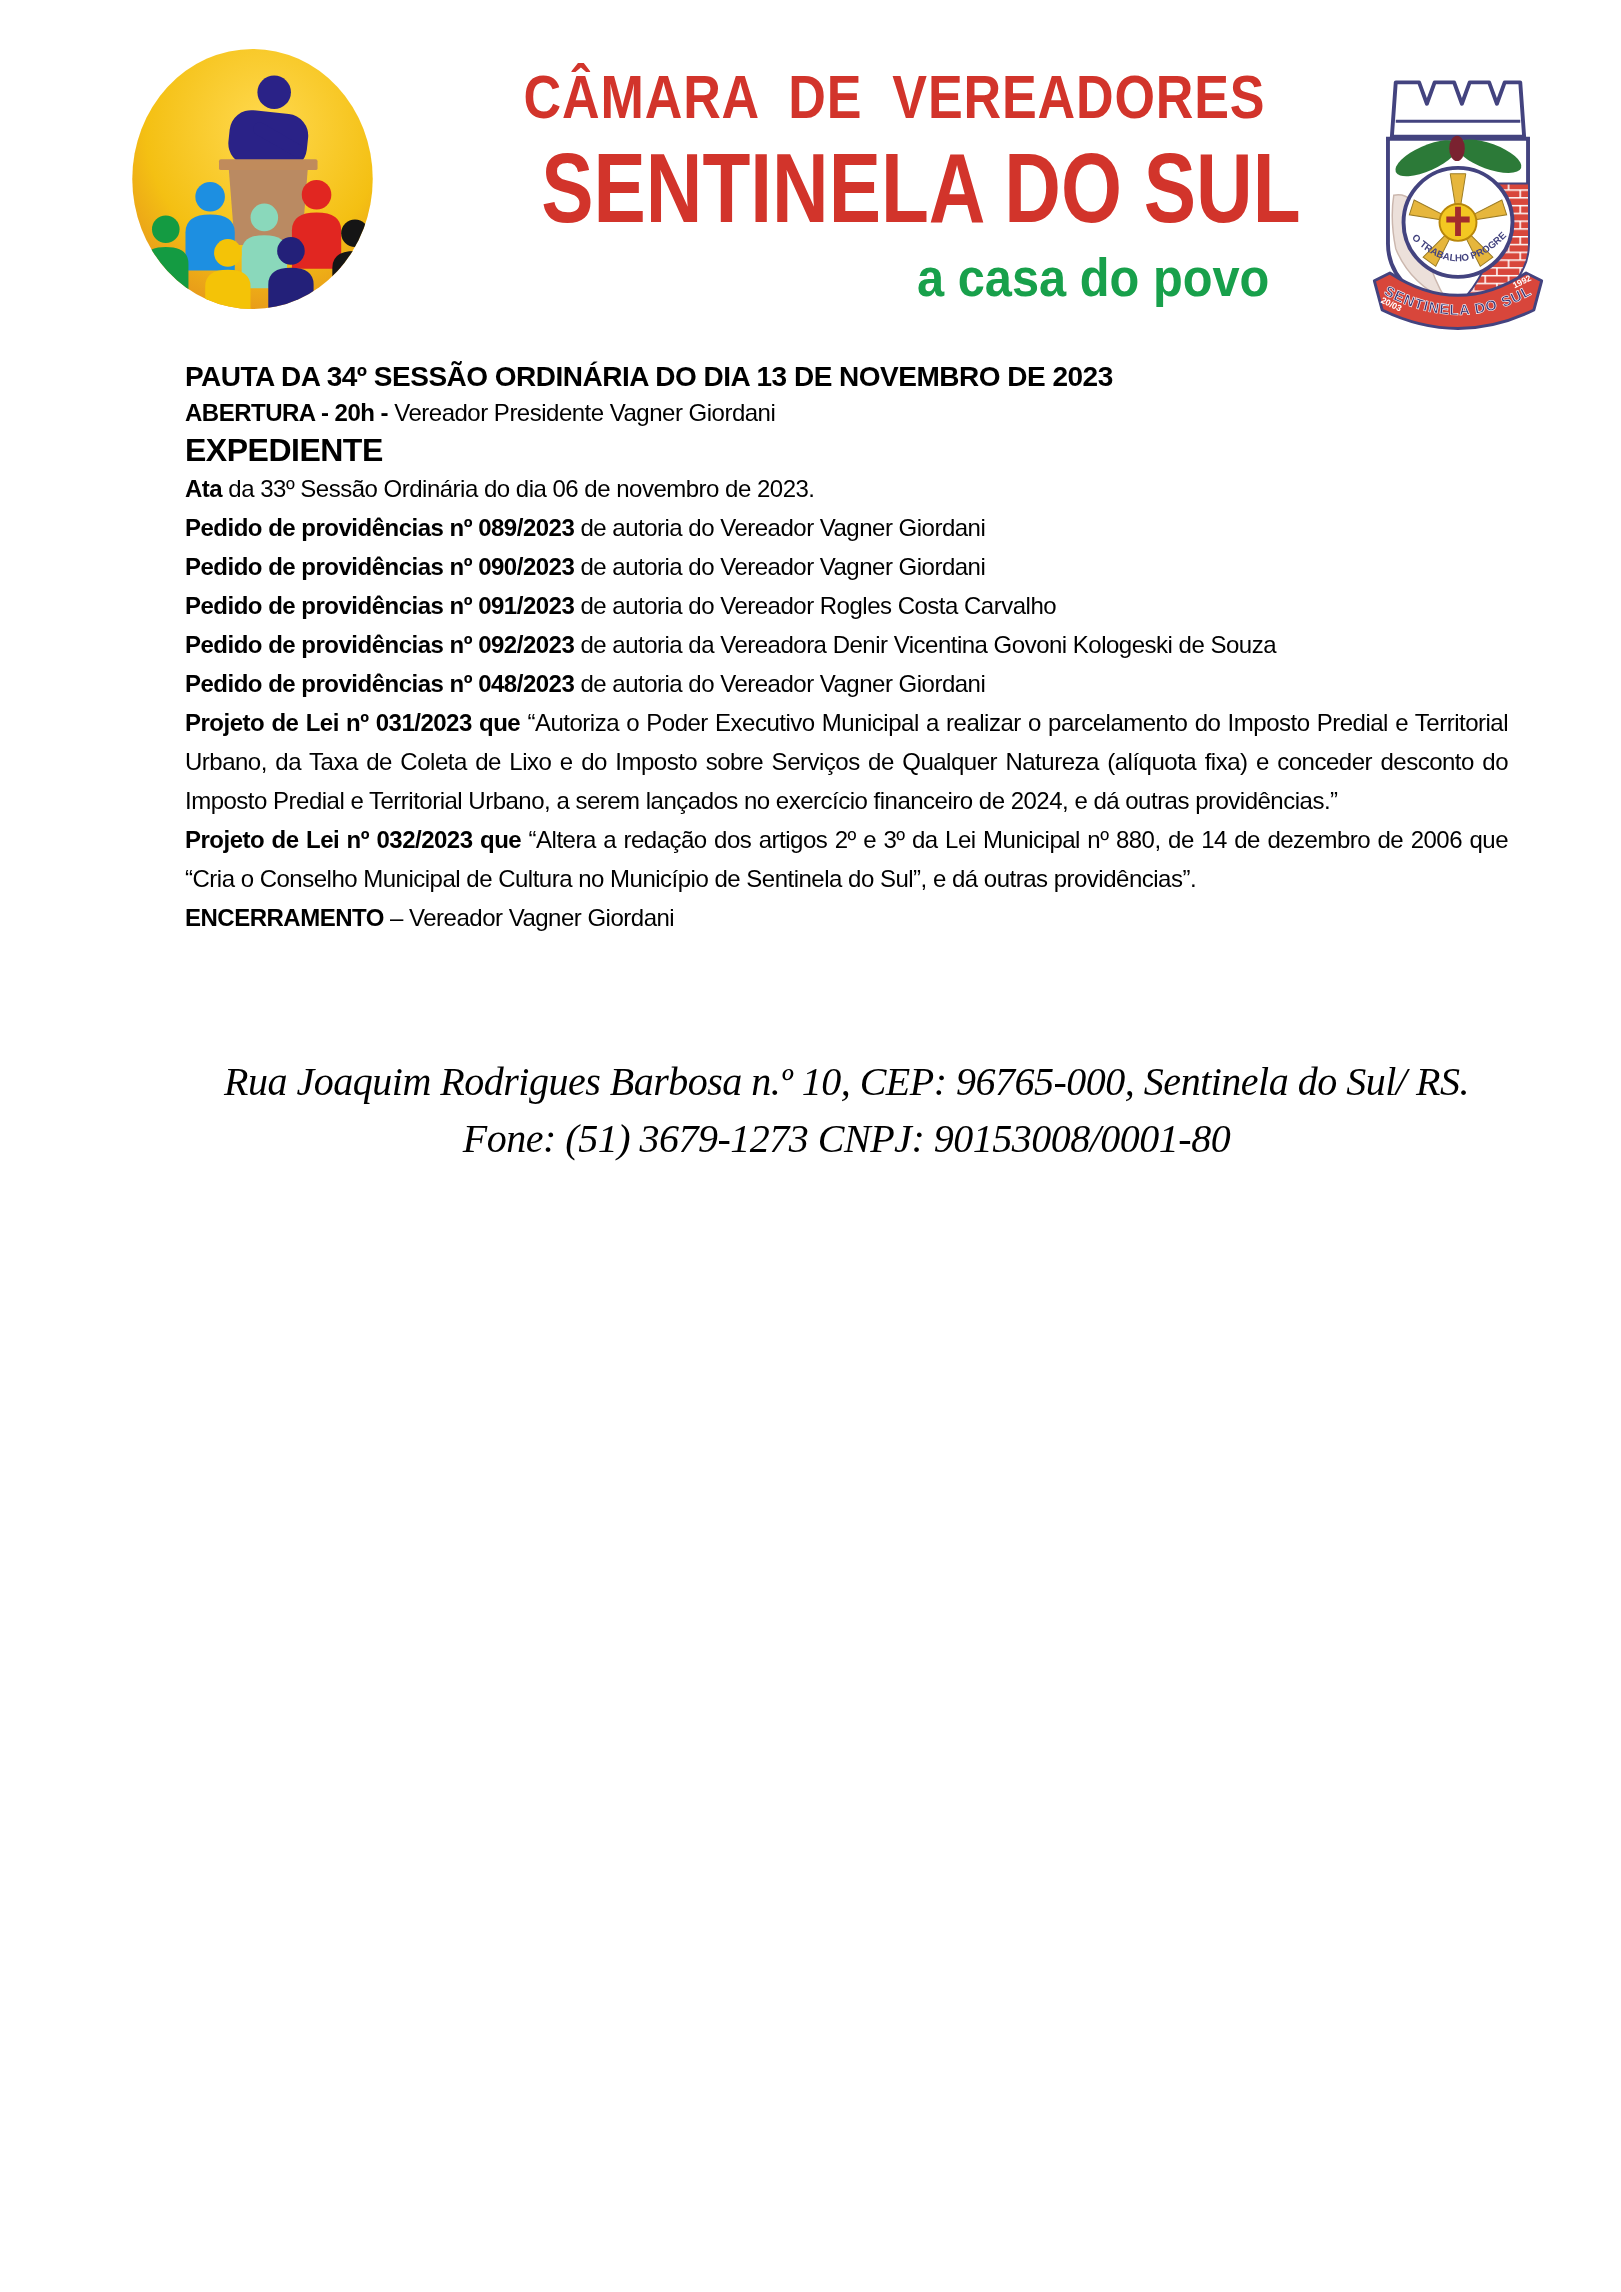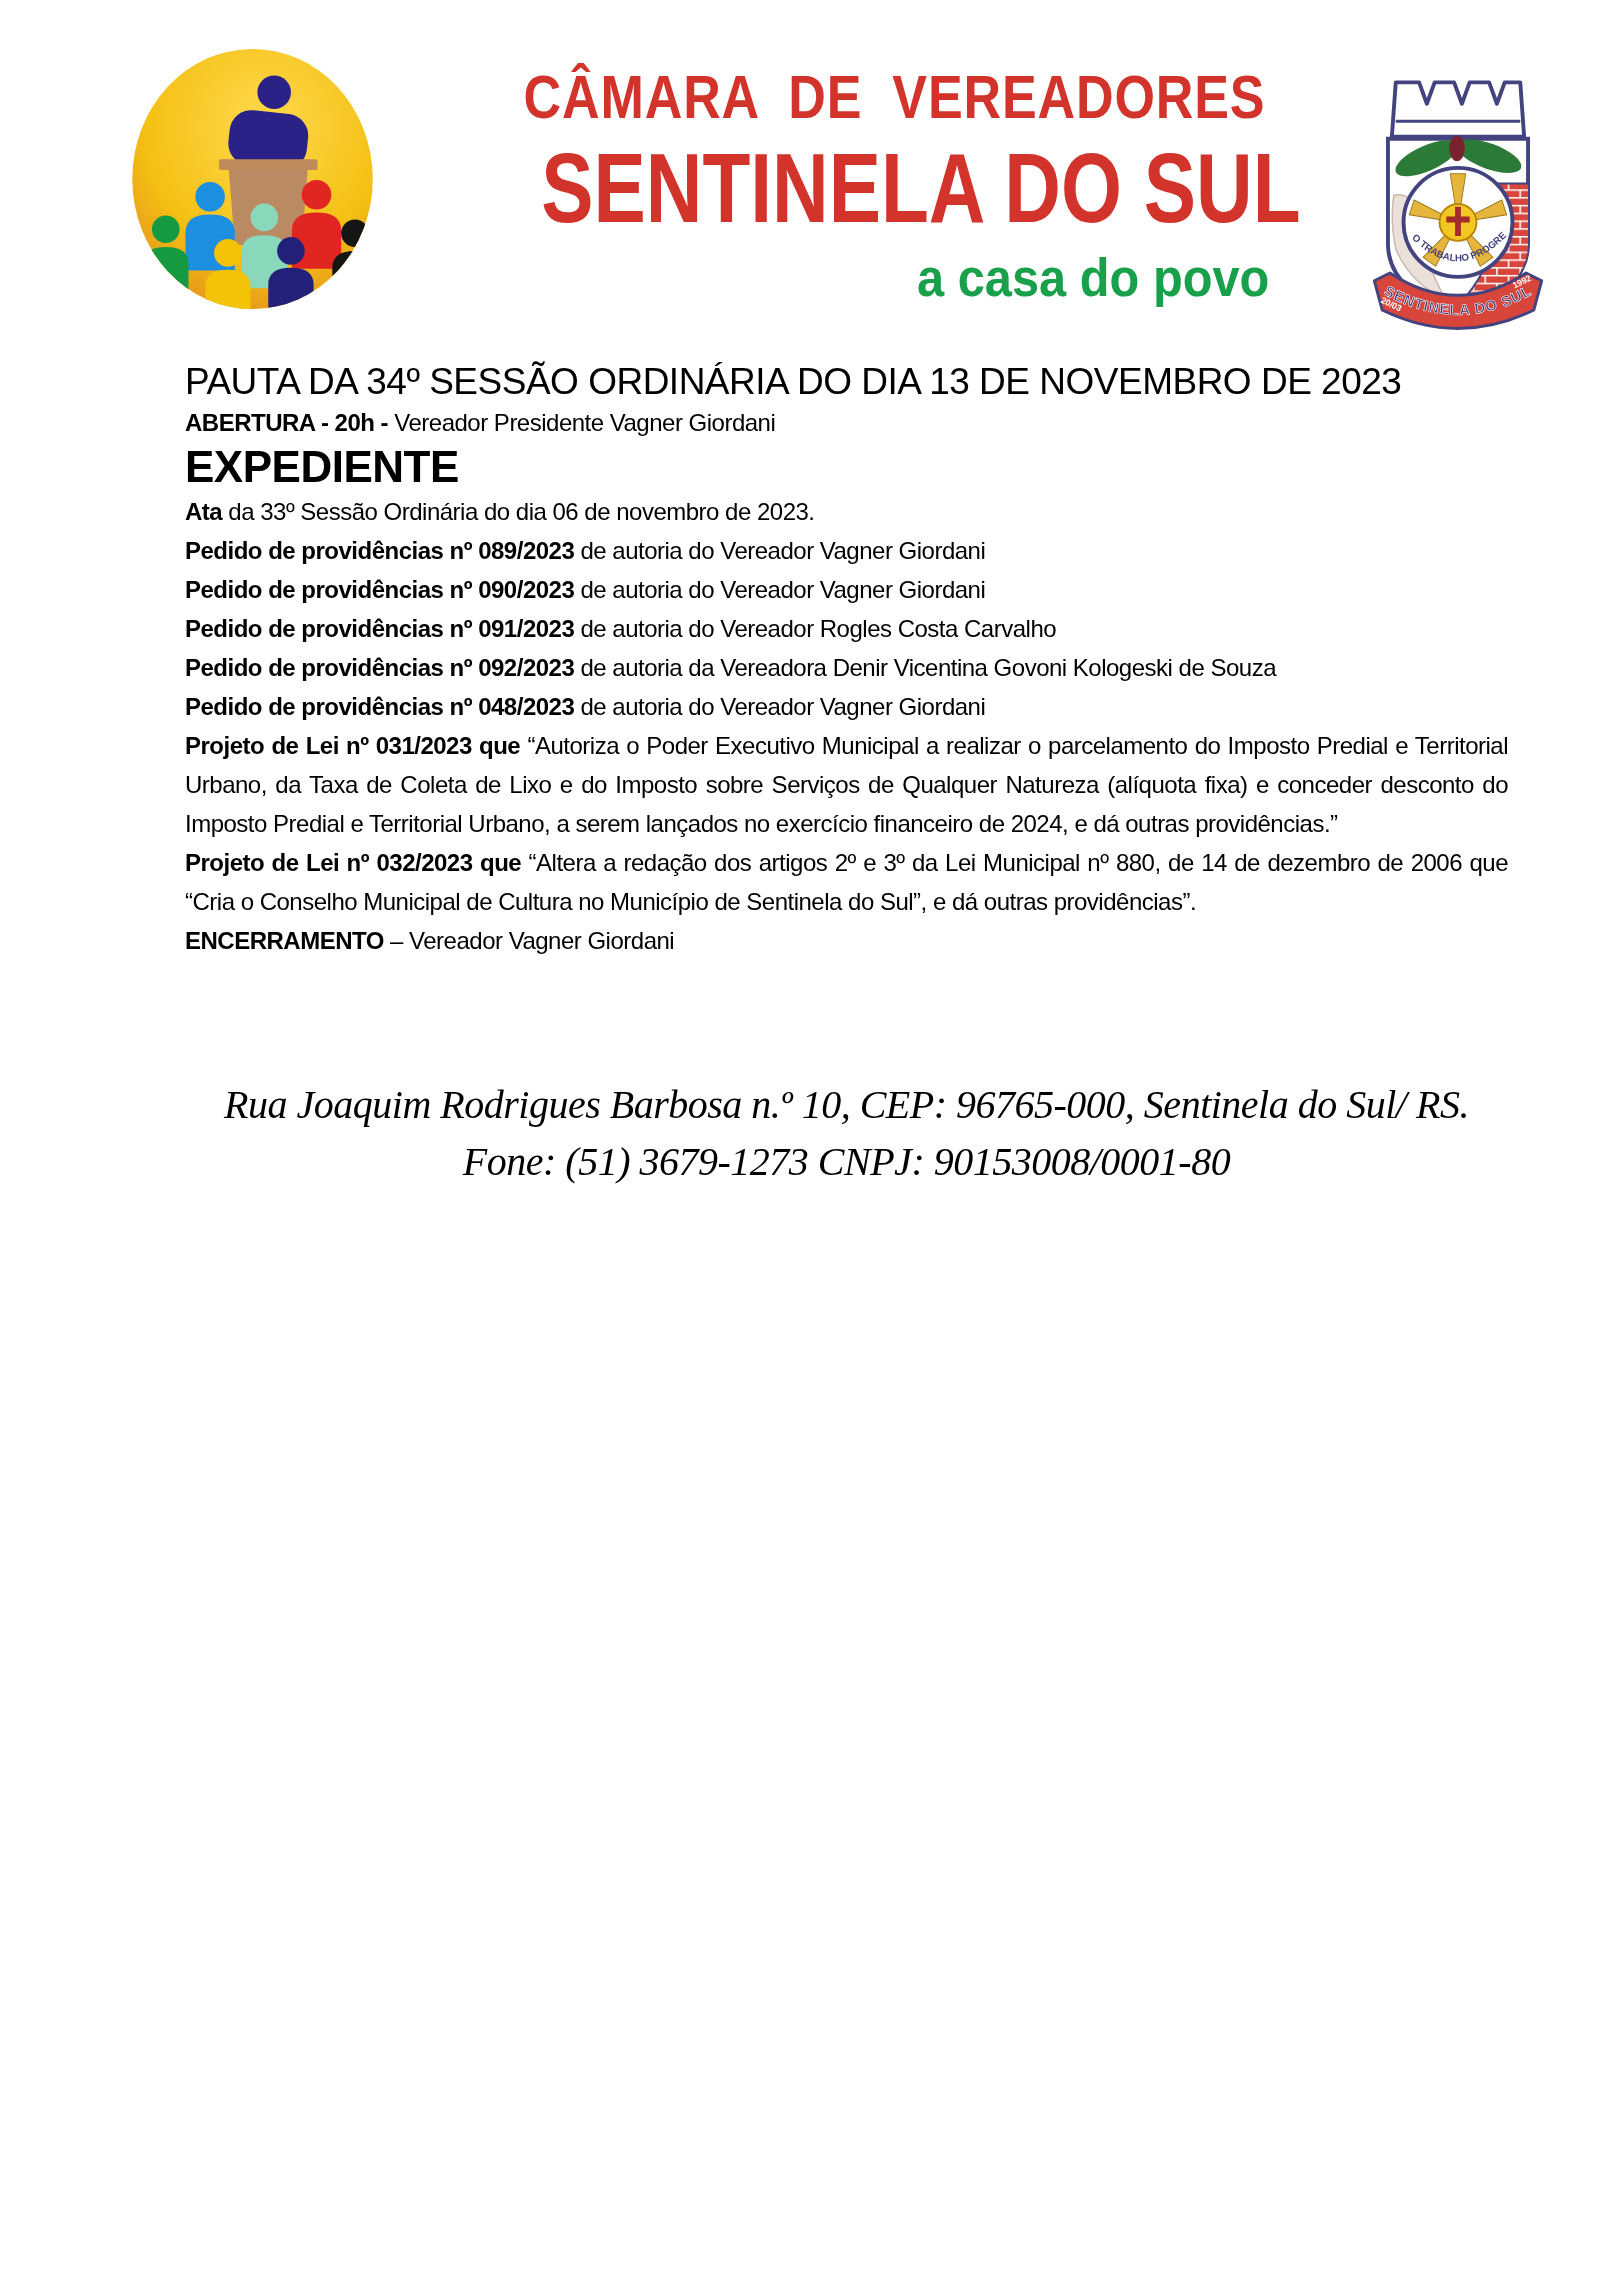--- a/index.html
+++ b/index.html
@@ -31,25 +31,25 @@
     margin-top:0px; white-space:nowrap;
   }
   .wm3 {
     font-size:53px; font-weight:bold; color:#18a04b;
     text-align:right; padding-right:33px; margin-top:2px;
     transform:scaleX(0.92); transform-origin:center;
   }
   
   .content { padding:0 149px; }
   .content p { margin:0; }
-  .doc-title   { margin-top:78px;  font-size:37px; font-weight:normal; letter-spacing:-0.5px; }
+  .doc-title   { margin-top:78px;  font-size:28px; font-weight:bold; letter-spacing:-0.5px; }
   .line        { font-size:24px; line-height:39px; letter-spacing:-0.5px; }
   .b           { font-weight:bold; }
   .abertura    { margin-top:112px; }
-  .expediente  { margin-top:111px; font-size:44px; font-weight:bold; letter-spacing:-0.5px; }
+  .expediente  { margin-top:111px; font-size:32px; font-weight:bold; letter-spacing:-0.5px; }
   .ata         { margin-top:37px; }
   .pedido      { margin-top:33px; text-align:justify; }
   .pedido-first{ margin-top:73px; }
   .projeto     { margin-top:31px; text-align:justify; }
   .projeto-first{ margin-top:82px; }
   .encerramento{ margin-top:145px; }
   
   .footer {
     margin-top:116px;
     text-align:center;

